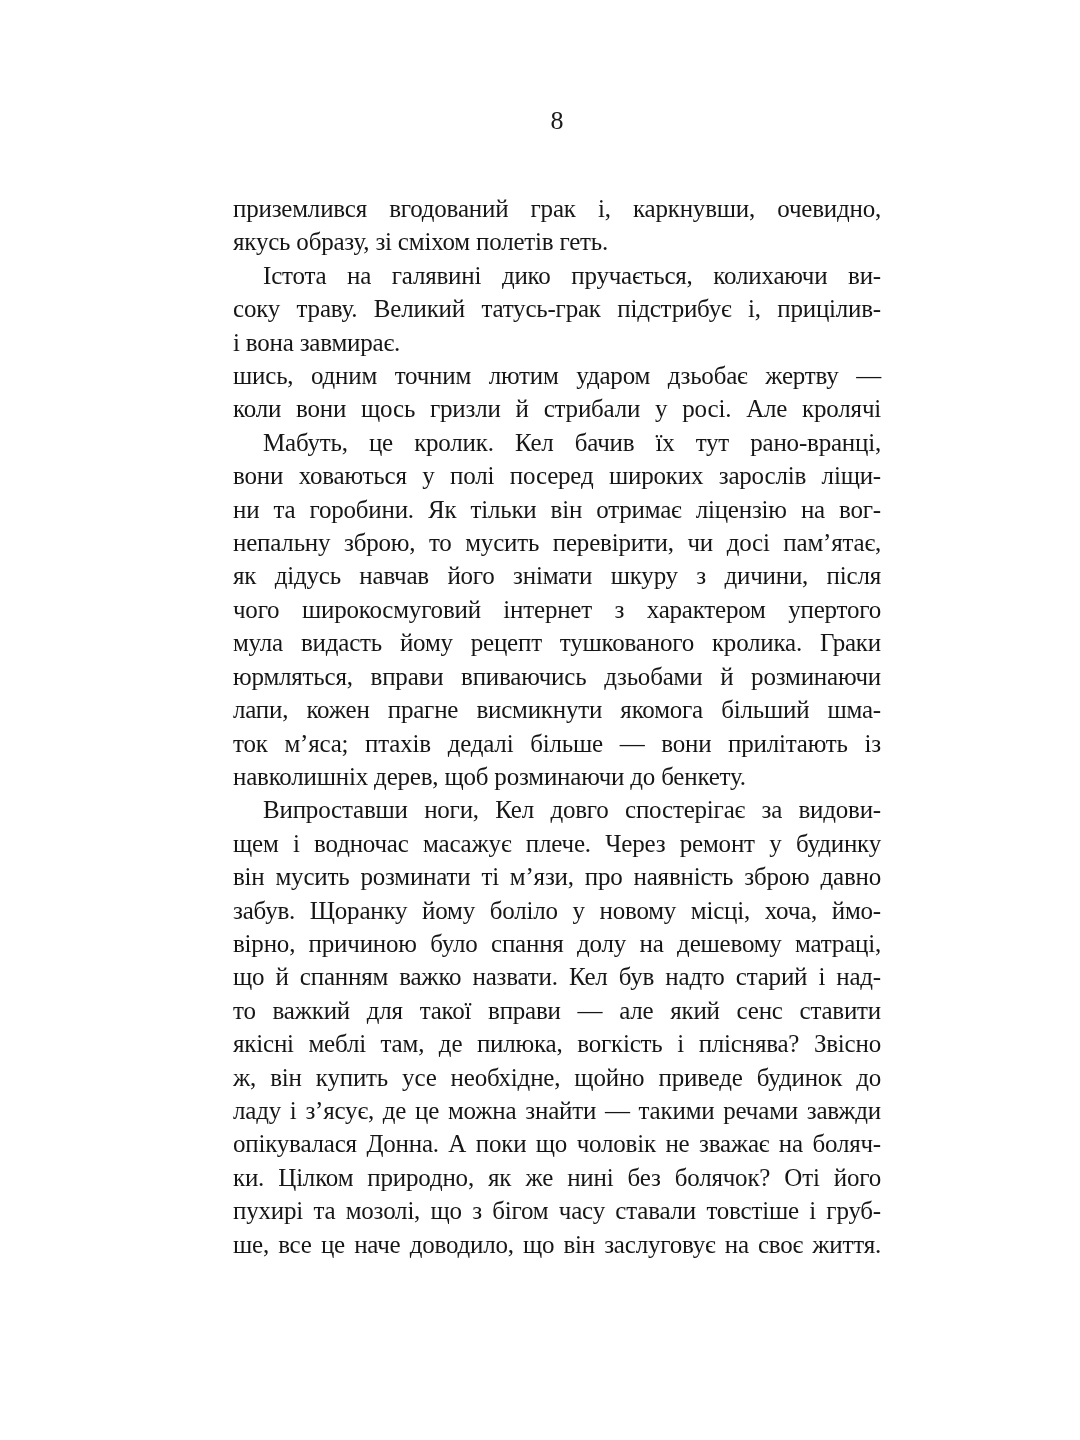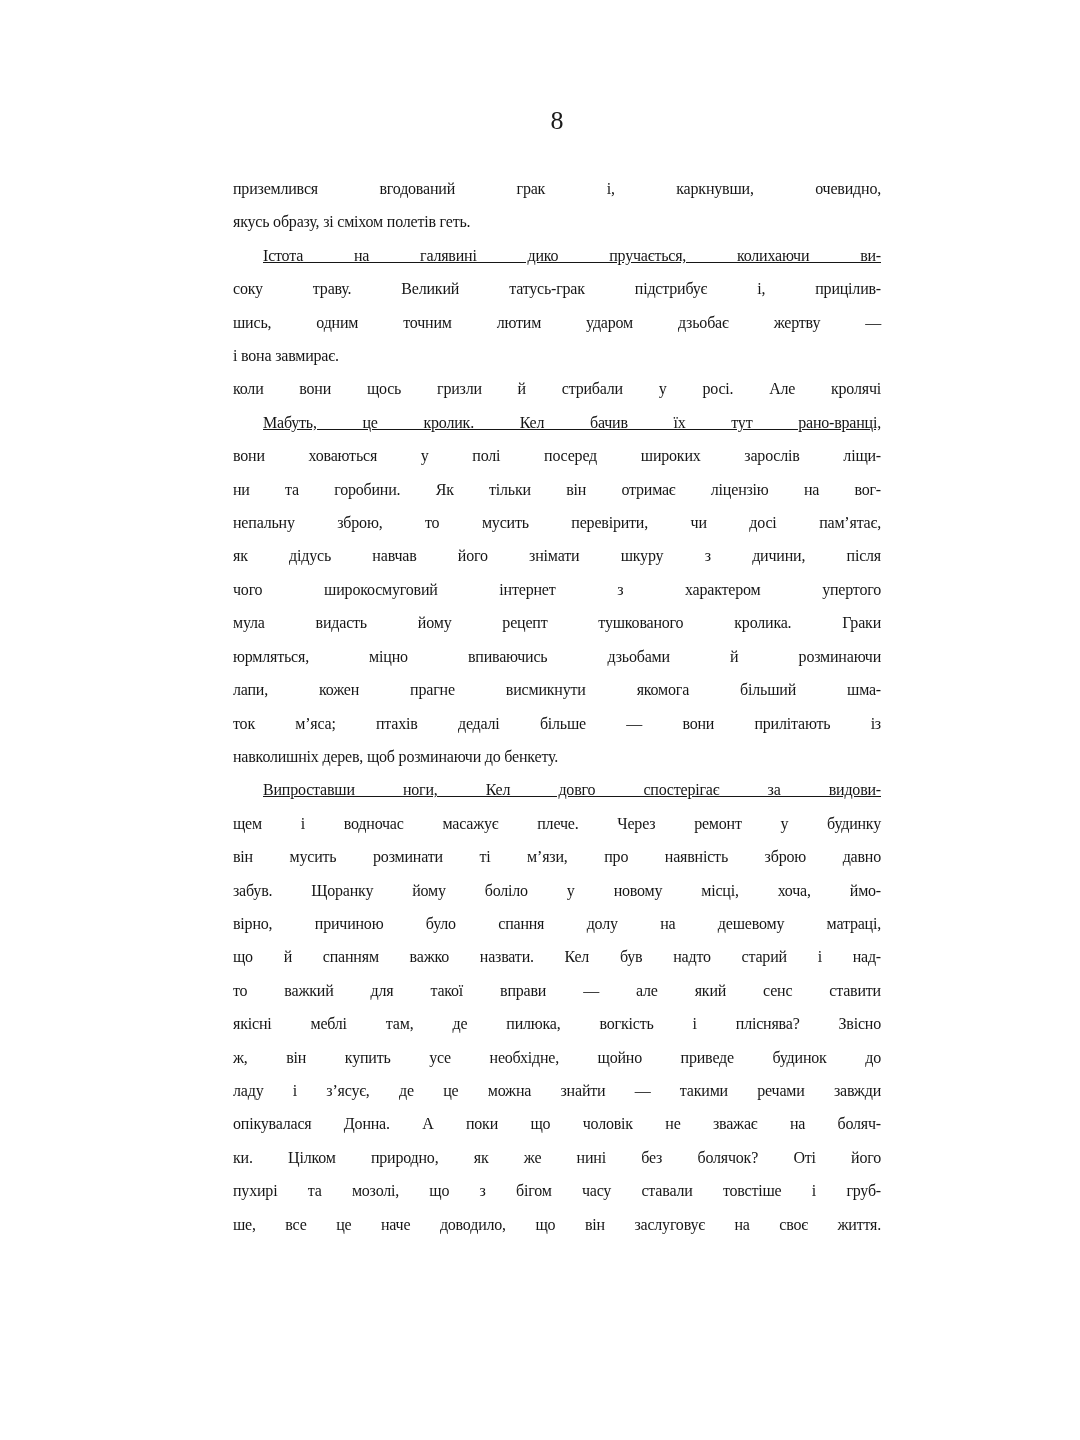--- a/index.html
+++ b/index.html
@@ -25,24 +25,24 @@
     top: 106px;
     left: 233px;
     width: 648px;
     text-align: center;
     font-size: 26px;
     line-height: 30px;
     color: #1a1a1a;
   }
   .text-block {
     position: absolute;
-    top: 172px;
+    top: 192px;
     left: 233px;
     width: 648px;
-    font-size: 16px;
+    font-size: 25px;
     line-height: 33.4px;
     letter-spacing: -0.2px;
     color: #161616;
   }
   .paragraph {
     margin: 0;
     padding: 0;
   }
   .text-line {
     text-align: justify;
@@ -50,49 +50,48 @@
     white-space: normal;
   }
   .text-line.para-end {
     text-align-last: left;
   }
   .text-line.para-end.full-last {
     text-align-last: justify;
   }
   .text-line.indent {
     text-indent: 30px;
-    text-decoration: underline;
   }
 </style>
 </head>
 <body>
 
 <div class="book-page">
   <div class="page-number">8</div>
   <div class="text-block">
       <div class="paragraph">
         <div class="text-line">приземлився вгодований грак і, каркнувши, очевидно,</div>
         <div class="text-line para-end">якусь образу, зі сміхом полетів геть.</div>
       </div>
       <div class="paragraph">
         <div class="text-line indent">Істота на галявині дико пручається, колихаючи ви-</div>
         <div class="text-line">соку траву. Великий татусь-грак підстрибує і, прицілив-</div>
+        <div class="text-line para-end">і вона завмирає.</div>
         <div class="text-line">шись, одним точним лютим ударом дзьобає жертву —</div>
-        <div class="text-line para-end">і вона завмирає.</div>
       </div>
       <div class="paragraph">
         <div class="text-line">коли вони щось гризли й стрибали у росі. Але кролячі</div>
         <div class="text-line indent">Мабуть, це кролик. Кел бачив їх тут рано-вранці,</div>
         <div class="text-line">вони ховаються у полі посеред широких зарослів ліщи-</div>
         <div class="text-line">ни та горобини. Як тільки він отримає ліцензію на вог-</div>
         <div class="text-line">непальну зброю, то мусить перевірити, чи досі пам’ятає,</div>
         <div class="text-line">як дідусь навчав його знімати шкуру з дичини, після</div>
         <div class="text-line">чого широкосмуговий інтернет з характером упертого</div>
         <div class="text-line">мула видасть йому рецепт тушкованого кролика. Граки</div>
-        <div class="text-line">юрмляться, міцно впиваючись дзьобами й розминаючи</div>
+        <div class="text-line">юрмляться, вправи впиваючись дзьобами й розминаючи</div>
         <div class="text-line">лапи, кожен прагне висмикнути якомога більший шма-</div>
         <div class="text-line">ток м’яса; птахів дедалі більше — вони прилітають із</div>
         <div class="text-line para-end">навколишніх дерев, щоб розминаючи до бенкету.</div>
       </div>
       <div class="paragraph">
         <div class="text-line indent">Випроставши ноги, Кел довго спостерігає за видови-</div>
         <div class="text-line">щем і водночас масажує плече. Через ремонт у будинку</div>
         <div class="text-line">він мусить розминати ті м’язи, про наявність зброю давно</div>
         <div class="text-line">забув. Щоранку йому боліло у новому місці, хоча, ймо-</div>
         <div class="text-line">вірно, причиною було спання долу на дешевому матраці,</div>

